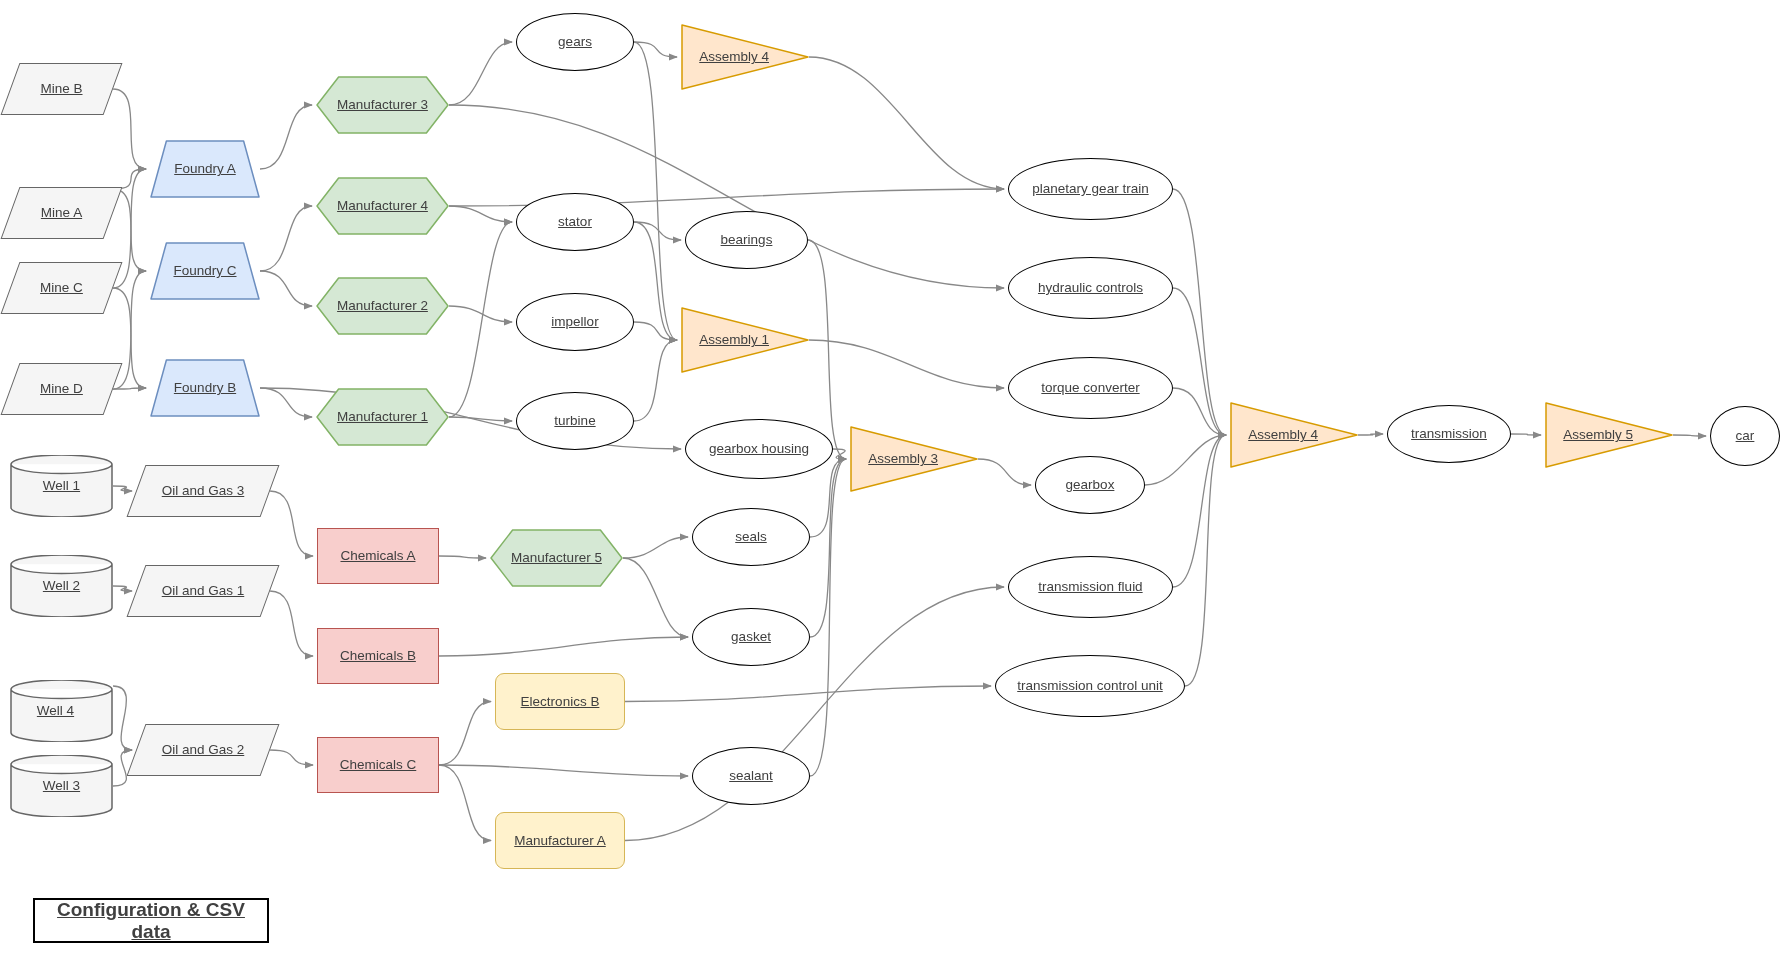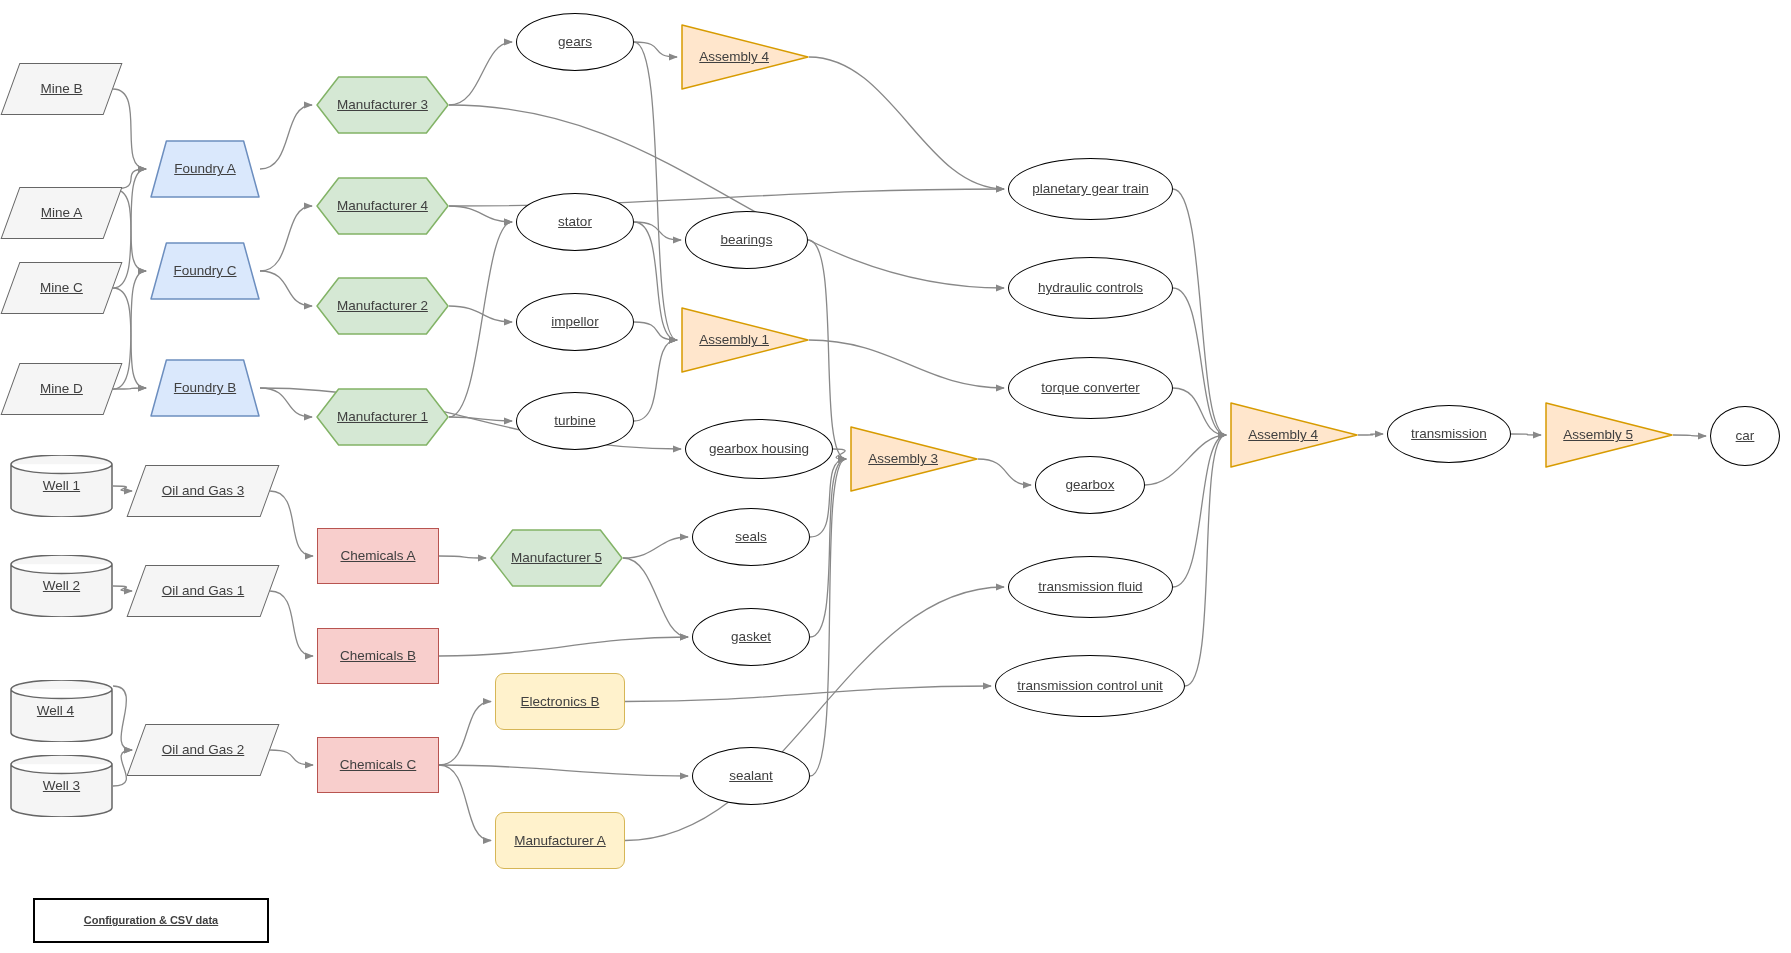--- a/index.html
+++ b/index.html
@@ -27,21 +27,21 @@
   .shape-rect-red{position:absolute;left:0;top:0;right:0;bottom:0;z-index:1;
        background:#f8cecc;border:1.4px solid #b85450;}
   
   .shape-rrect-yellow{position:absolute;left:0;top:0;right:0;bottom:0;z-index:1;
        background:#fff2cc;border:1.5px solid #d6b656;border-radius:9px;}
   
   .shape-cylinder{position:absolute;left:0;top:0;right:0;bottom:0;z-index:1;}
   
   .shape-legend{position:absolute;left:0;top:0;right:0;bottom:0;z-index:1;
        background:#ffffff;border:2px solid #000000;}
-  .node.legend{font-weight:bold;font-size:11px;}
+  .node.legend{font-weight:bold;font-size:19px;}
   .node.assembly .lbl{transform:translateX(-14%);}
 </style>
 </head>
 <body>
 
 <div id="canvas">
 
   <svg id="edges" viewBox="0 0 1791 953" xmlns="http://www.w3.org/2000/svg">
     <defs>
       <marker id="ah" viewBox="0 0 10 10" refX="9" refY="5" markerWidth="7" markerHeight="7" orient="auto-start-reverse">

